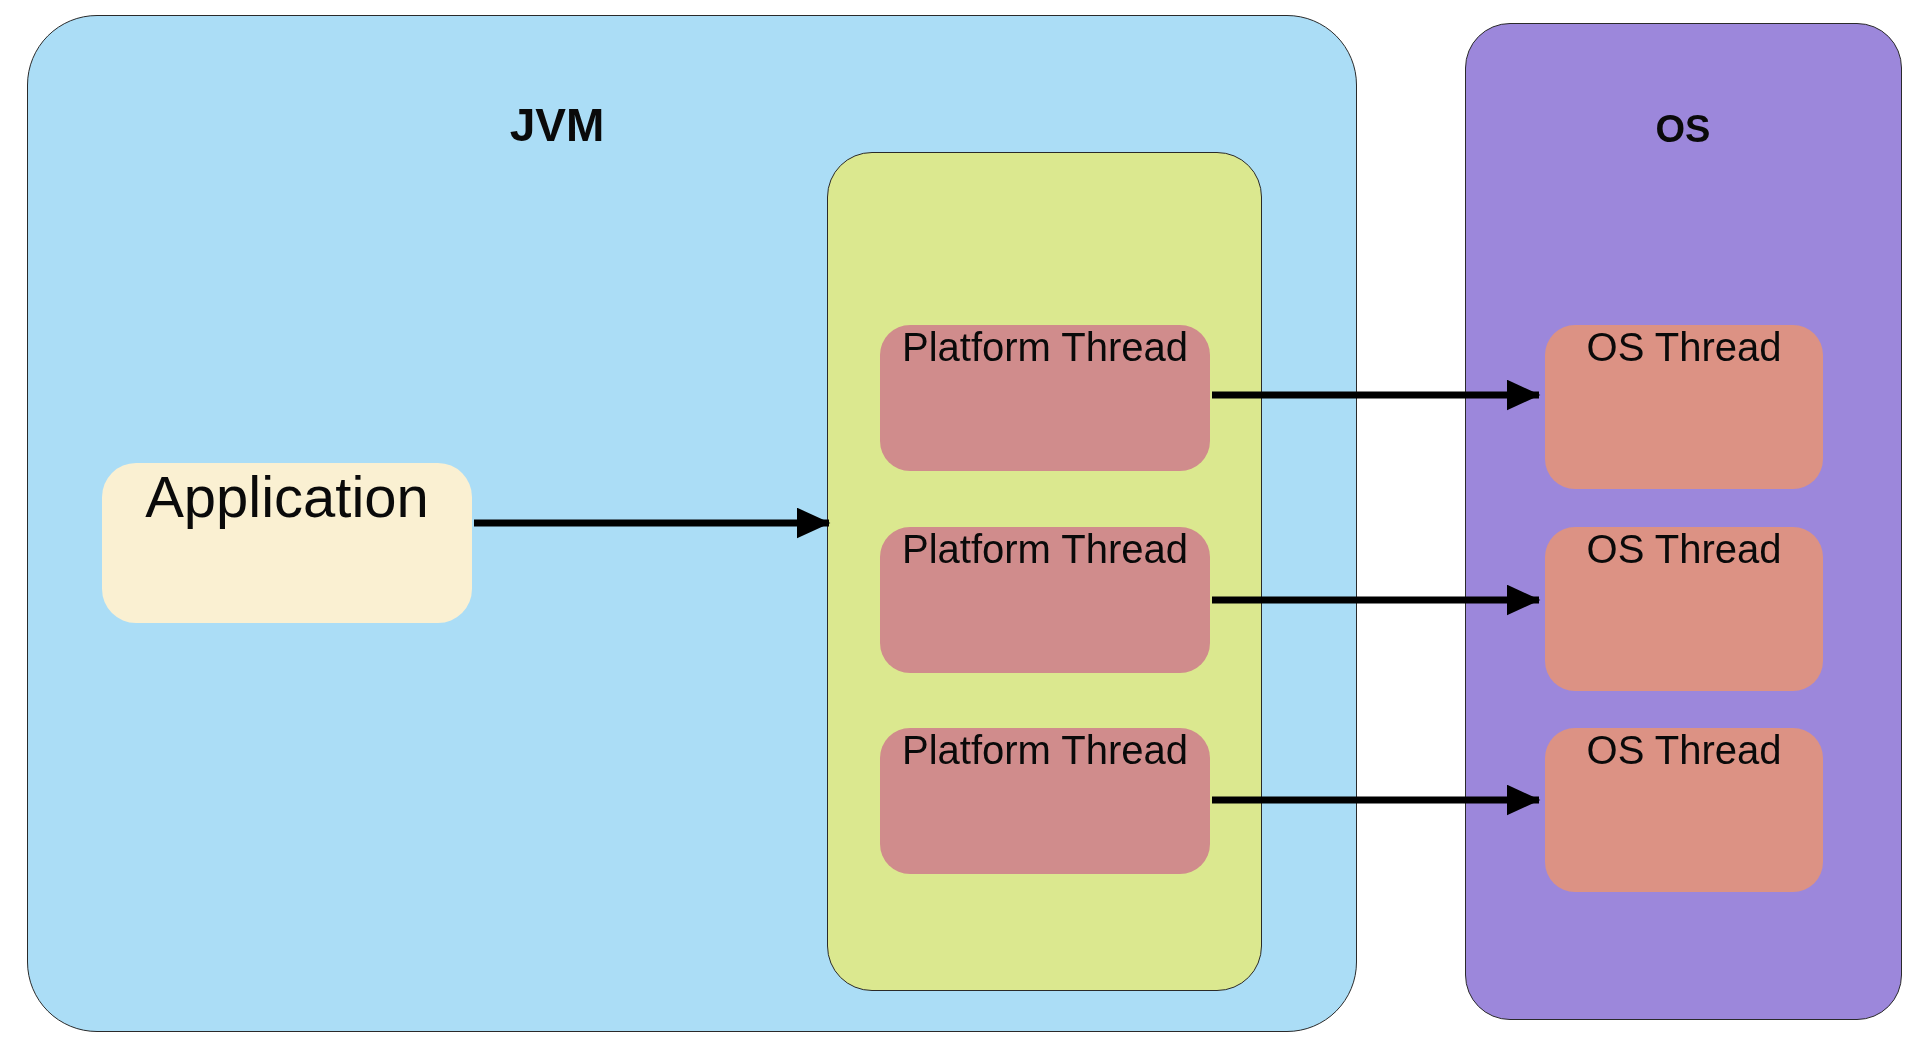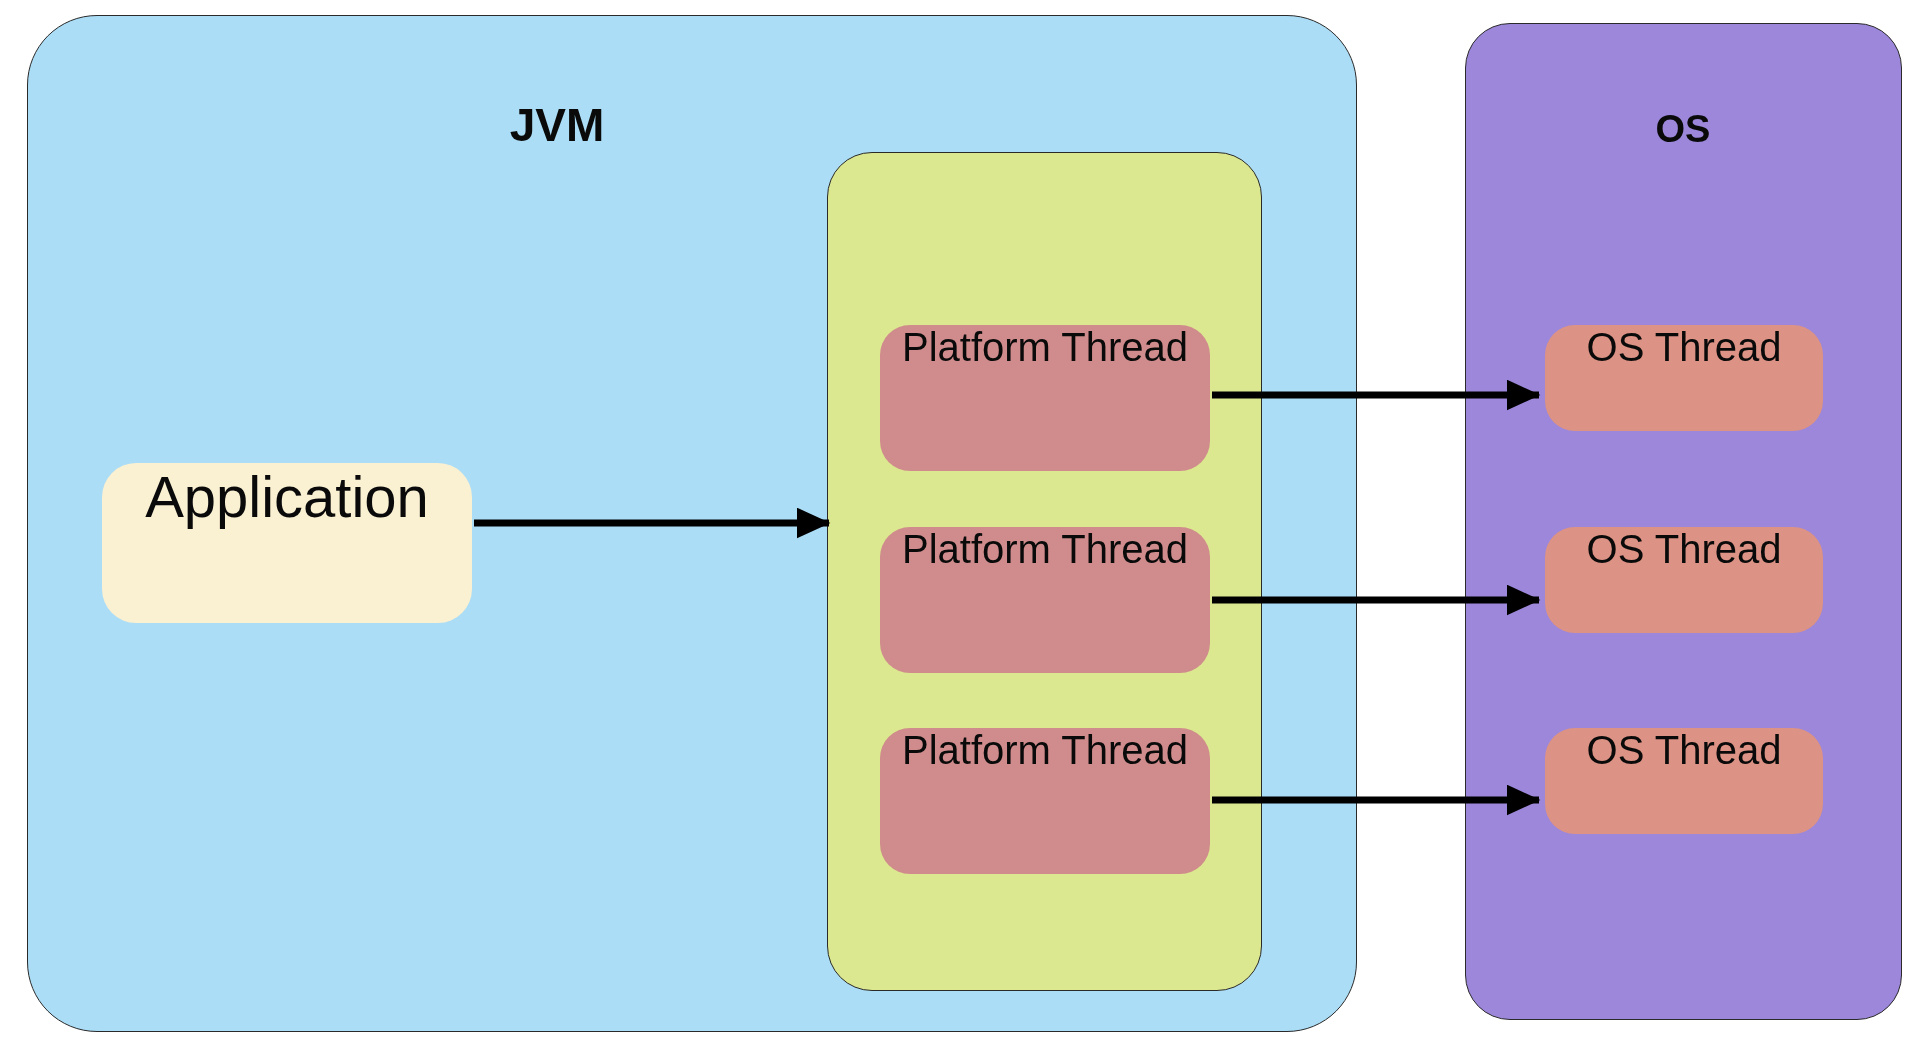--- a/index.html
+++ b/index.html
@@ -84,21 +84,21 @@
     width: 330px; height: 146px;
     background: #D08C8C;
     border-radius: 30px;
     font-size: 40px;
   }
   #platform-thread-1 { top: 325px; }
   #platform-thread-2 { top: 527px; }
   #platform-thread-3 { top: 728px; }
   .os-thread-node {
     left: 1545px;
-    width: 278px; height: 106px;
+    width: 278px; height: 164px;
     background: #DC9284;
     border-radius: 30px;
     font-size: 40px;
   }
   #os-thread-1 { top: 325px; }
   #os-thread-2 { top: 527px; }
   #os-thread-3 { top: 728px; }
   #arrows-layer {
     position: absolute;
     left: 0; top: 0;

